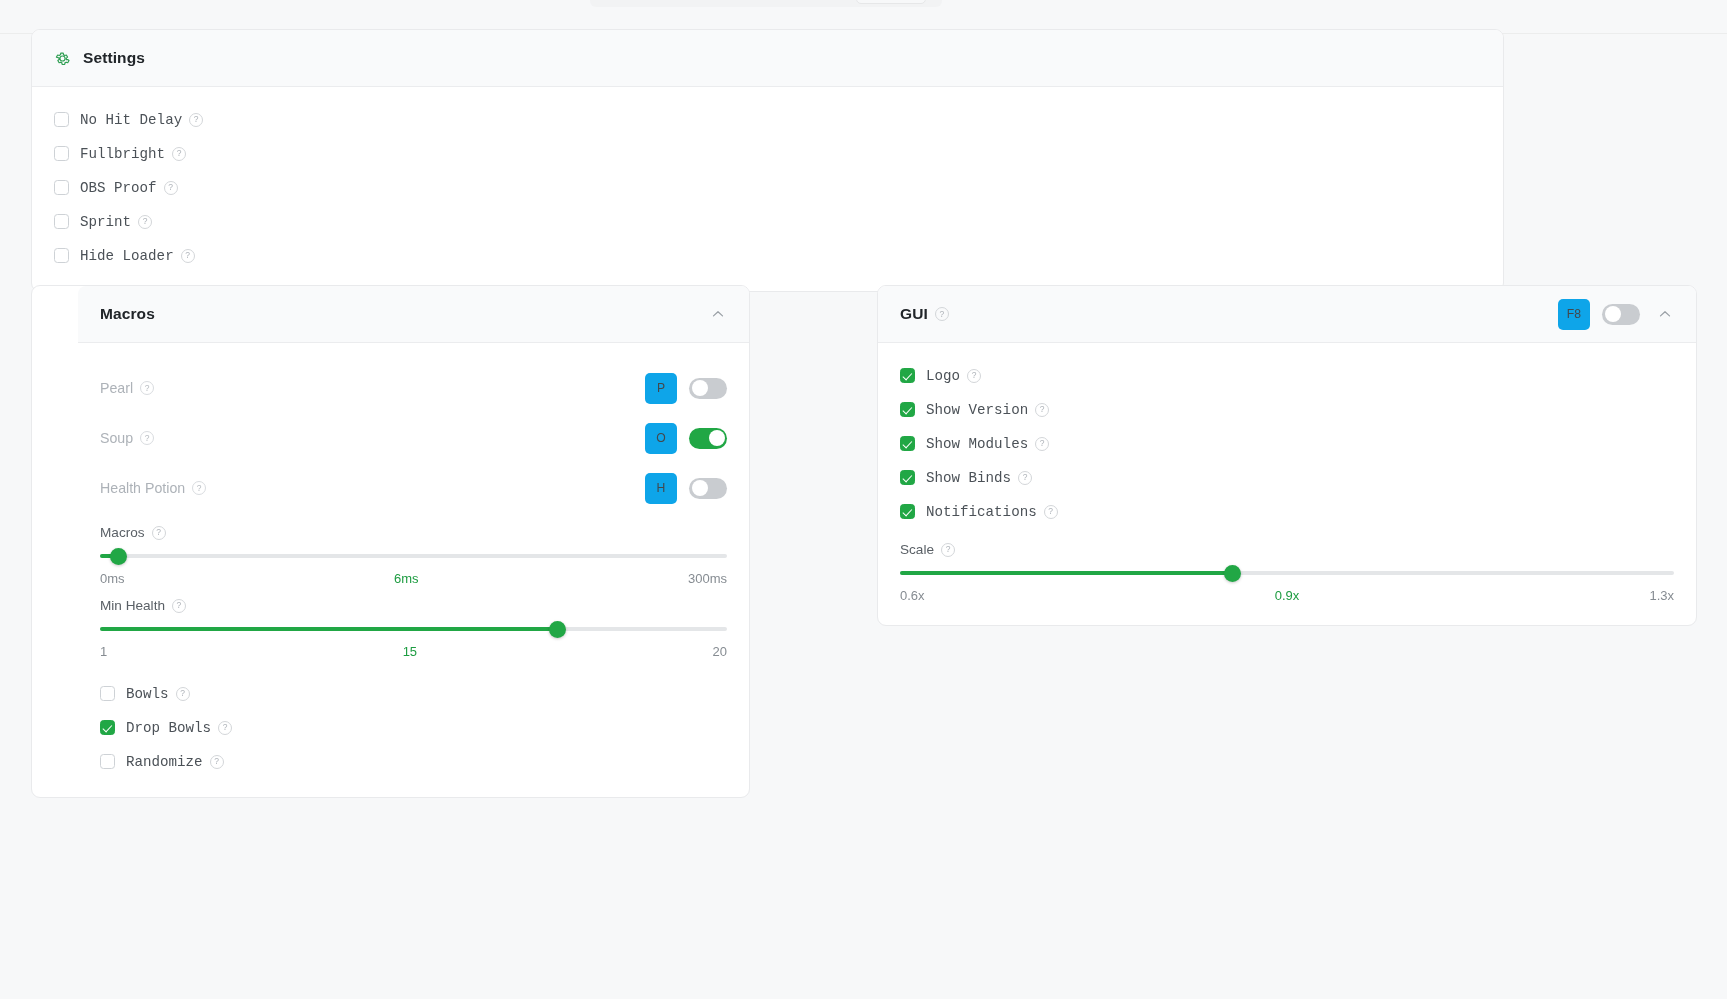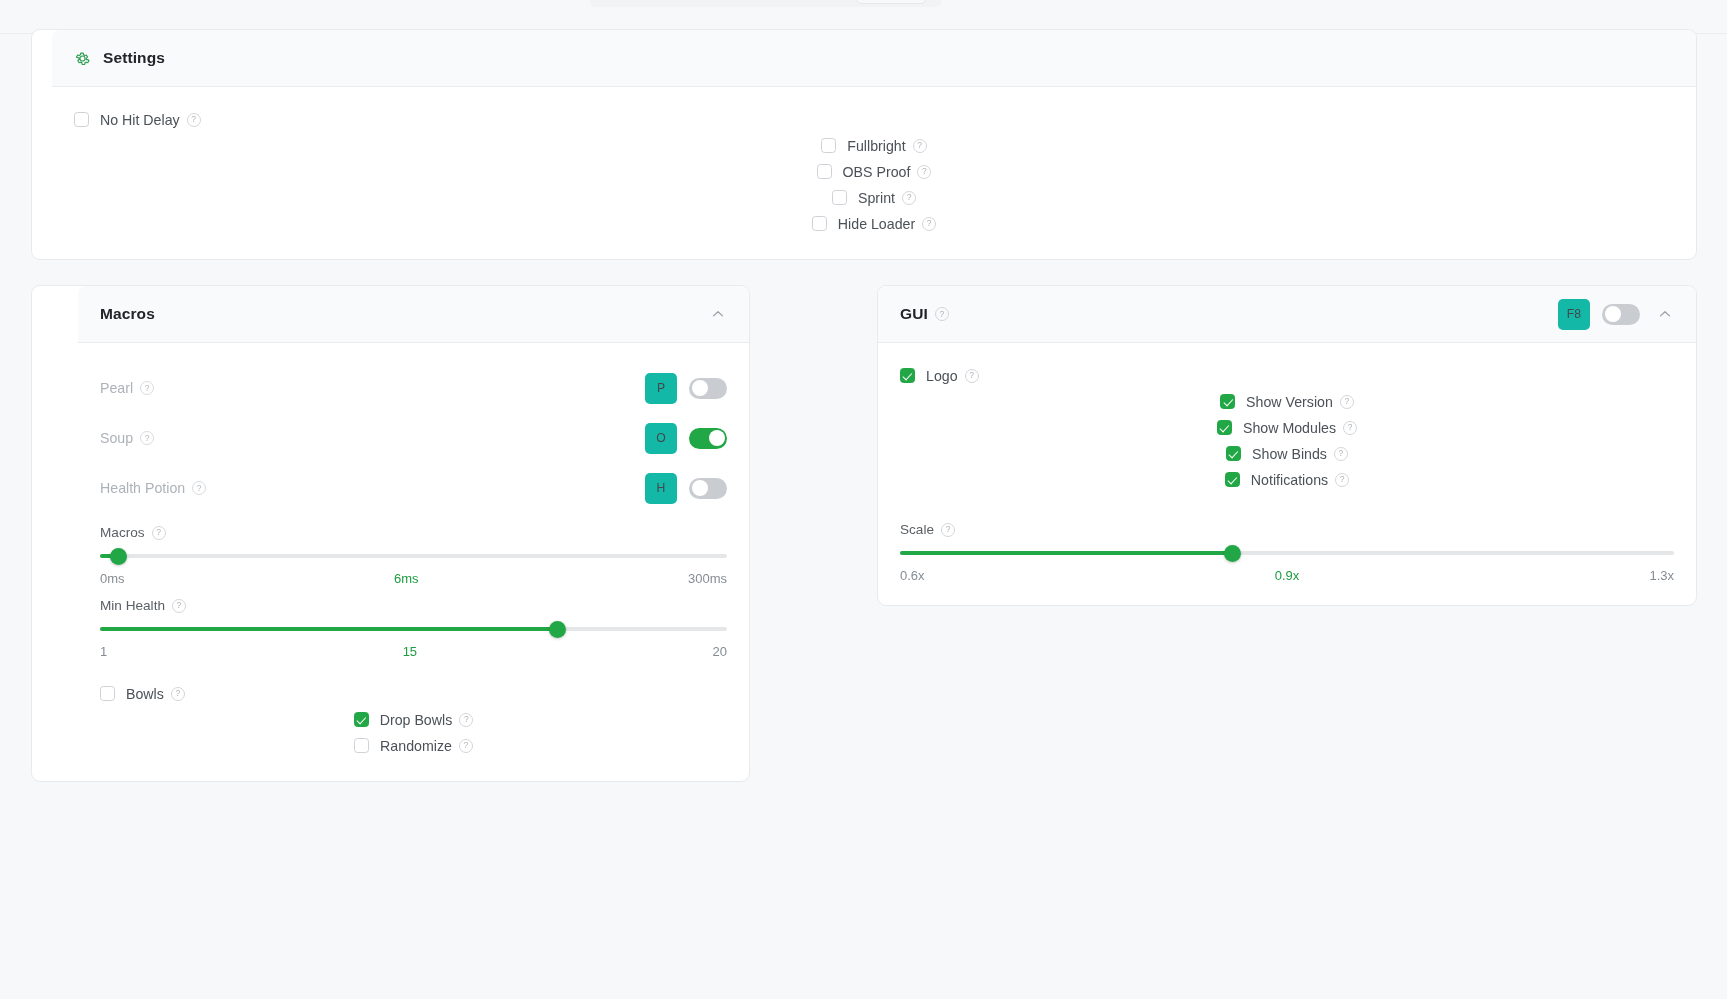--- a/index.html
+++ b/index.html
@@ -107,21 +107,21 @@
     padding-bottom: 0px;
   }
 
   
   .cb-row {
     display: flex;
     align-items: center;
     height: 25px;
     margin-bottom: 1px;
   }
-  .cb-row + .cb-row { margin-top: 1px; justify-content: center; }
+  .cb-row + .cb-row { margin-top: 9px; }
   .cb {
     width: 15px;
     height: 15px;
     min-width: 15px;
     border: 1px solid #ced2d6;
     border-radius: 3.5px;
     background: #fff;
     margin-right: 11px;
     cursor: pointer;
     position: relative;
@@ -138,20 +138,21 @@
     width: 4px;
     height: 7.5px;
     border: solid #fff;
     border-width: 0 1.9px 1.9px 0;
     transform: rotate(43deg);
   }
   .cb-label {
     font-size: 14.2px;
     color: #4b5157;
     white-space: nowrap;
+    font-family: Liberation Mono, monospace;
   }
 
   
   .macro-row {
     display: flex;
     align-items: center;
     height: 50px;
   }
   .macro-label {
     font-size: 14.2px;
@@ -159,21 +160,21 @@
     display: flex;
     align-items: center;
   }
   .macro-label .help { border-color: #d9dcdf; color: #b6bbc0; }
   .macro-spacer { flex: 1; }
 
   .keycap {
     min-width: 32px;
     height: 31px;
     padding: 0 9px;
-    background: #14b8a6;
+    background: #0ea5e9;
     border-radius: 5px;
     display: flex;
     align-items: center;
     justify-content: center;
     font-size: 12.2px;
     color: #43484d;
     cursor: pointer;
     margin-right: 12px;
   }
 
@@ -243,21 +244,21 @@
     margin-top: 13px;
     font-size: 13px;
     color: #868c92;
   }
   .scale-row .mid {
     color: #1d9c41;
     font-weight: 400;
   }
 
   
-  #panel-settings { left: 31px;  top: 29px;  width: 1666px; padding-left: 20px; }
+  #panel-settings { left: 31px;  top: 29px;  width: 1473px; }
   #panel-macros   { left: 31px;  top: 285px; width: 719px; padding-left: 46px;  }
   #panel-gui      { left: 877px; top: 285px; width: 820px;  }
 </style>
 </head>
 <body>
 
 <div class="top-sliver">
   <div class="tsl-btn"></div>
 </div>
 <div class="top-rule"></div>
@@ -422,21 +423,21 @@
           <div class="cb on"></div>
           <span class="cb-label">Show Binds</span>
           <span class="help">?</span>
         </div>
         <div class="cb-row">
           <div class="cb on"></div>
           <span class="cb-label">Notifications</span>
           <span class="help">?</span>
         </div>
       </div>
-    <div id="gui-slider" style="margin-top:30px">
+    <div id="gui-slider" style="margin-top:18px">
         <div class="slider-block">
           <div class="slider-label">
             <span>Scale</span>
             <span class="help">?</span>
           </div>
           <div class="track">
             <div class="fill" style="width: 43%;"></div>
             <div class="thumb" style="left: 43%;"></div>
           </div>
           <div class="scale-row">

